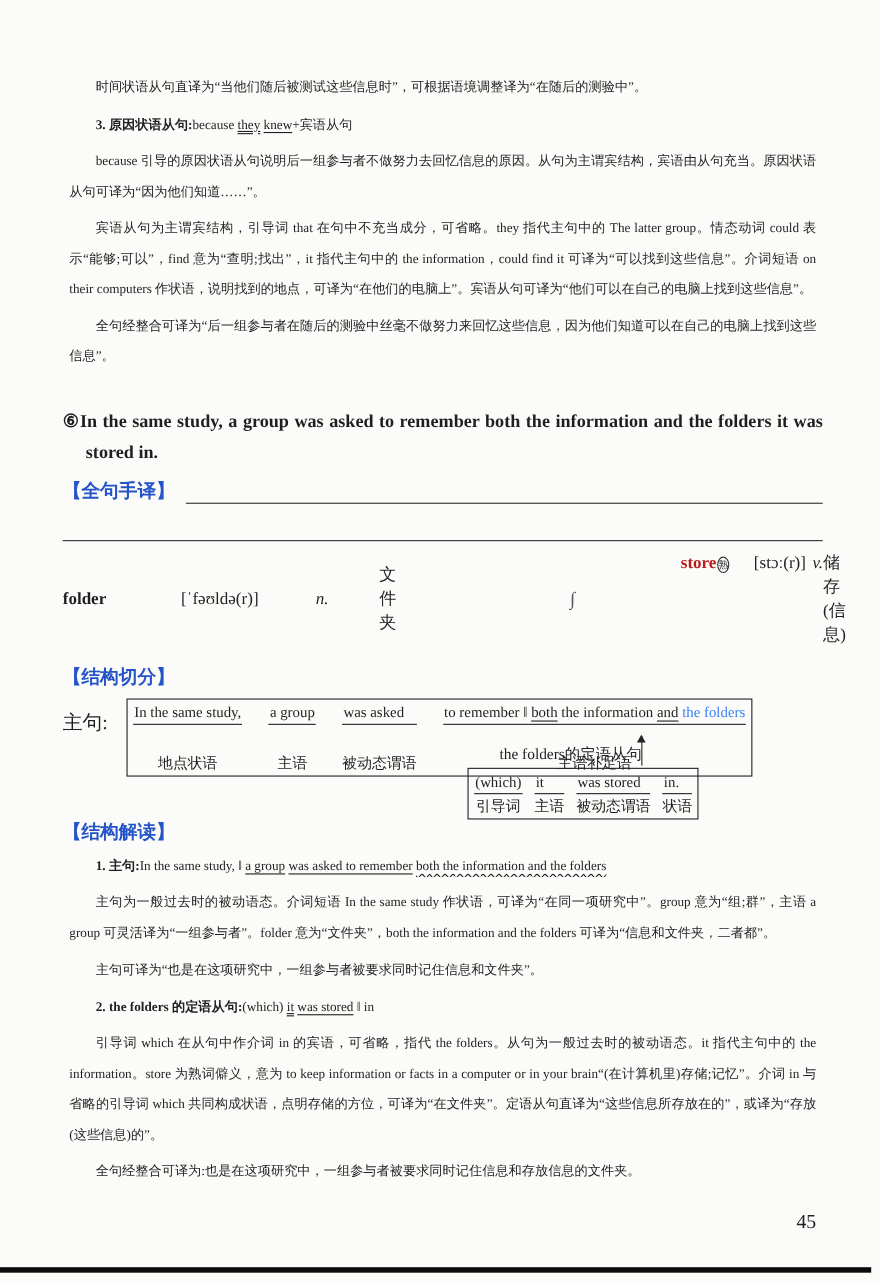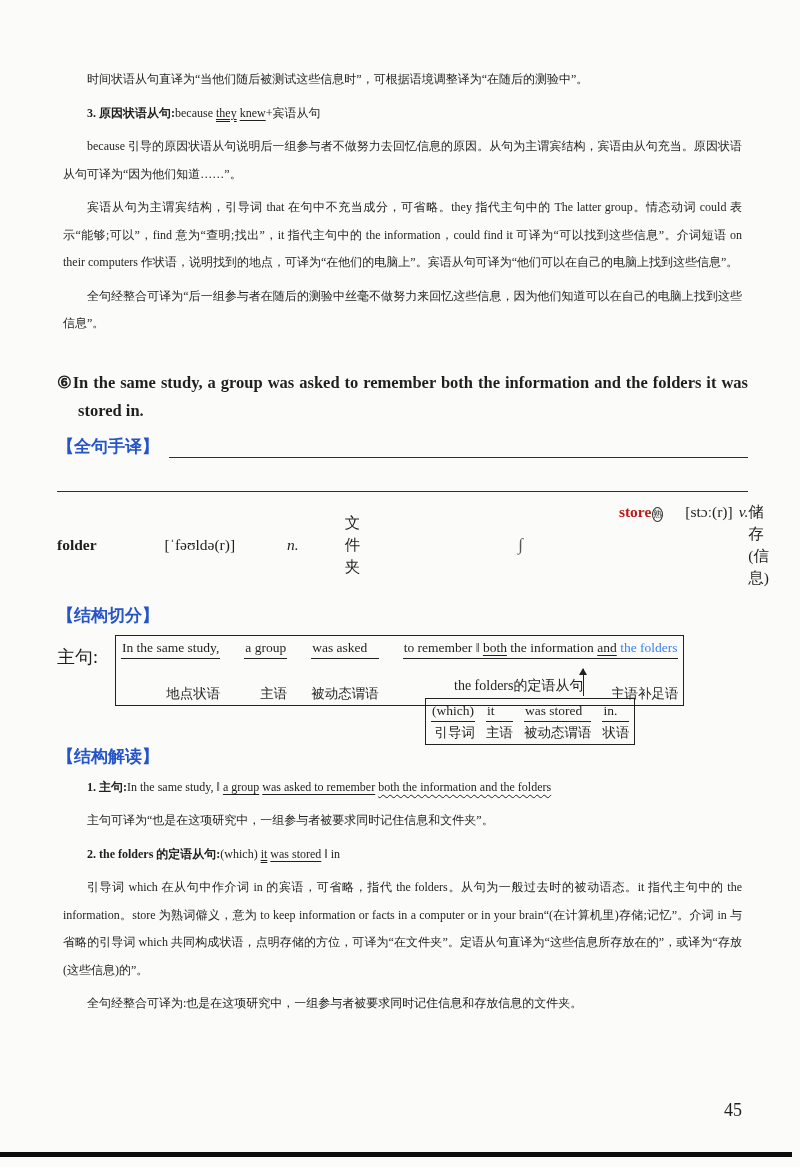--- a/index.html
+++ b/index.html
@@ -32,21 +32,21 @@
   .v-badge{display:inline-block;font-size:9px;border:1px solid #333;border-radius:50%;
     width:13px;height:13px;line-height:13px;text-align:center;vertical-align:super;margin-left:1px;}
   .v-div{margin-left:112px;color:#555;font-size:17px;}
   .v-store{margin-left:50px;display:inline-flex;align-items:baseline;}
   
   .struct-area{position:relative;height:104px;margin-top:8px;}
   .main-clause-label{position:absolute;left:0;top:10px;font-size:18px;}
   .sbox{border:1.5px solid #222;padding:2px 5px 3px;display:grid;width:max-content;
     column-gap:11px;font-size:13.5px;line-height:17px;background:transparent;}
   .sbox .en-cell{border-bottom:1.1px solid #222;padding:1px 1px 2px;white-space:nowrap;}
-  .sbox .cn-cell{text-align:right;padding-top:2px;font-size:13.5px;white-space:nowrap;}
+  .sbox .cn-cell{text-align:center;padding-top:2px;font-size:13.5px;white-space:nowrap;}
   #main-box{position:absolute;left:58px;top:0;grid-template-columns:auto auto auto auto;gap:24px;}
   #sub-box{position:absolute;left:368px;top:63px;grid-template-columns:auto auto auto auto;}
   .clause-note{position:absolute;left:397px;top:42px;font-size:14px;white-space:nowrap;}
   .up-arrow{position:absolute;left:526px;top:34px;height:27px;width:0;border-left:1.6px solid #222;}
   .up-arrow::before{content:"";position:absolute;top:-1px;left:-4.8px;
     border-left:4px solid transparent;border-right:4px solid transparent;border-bottom:7px solid #222;}
   .blue-en{color:#3b82f6;}
   .page-num{position:absolute;left:724px;top:1100px;font-size:18px;}
   .bottom-bar{position:absolute;left:0;top:1152px;width:792px;height:5px;background:#0c0c0c;}
   .mt6{margin-top:6px;}
@@ -132,20 +132,21 @@
 
   <div class="mt6">
     <span class="blue-label">【结构解读】</span>
   </div>
 
   <p class="para indent mt6"><span class="bold">1. 主句:</span><span>In the same study, ‖</span>
     <span class="u">a group</span>
     <span class="u">was asked to remember</span>
     <span class="wavy">both the information and the folders</span></p>
 
+  <p class="para indent">主句为一般过去时的被动语态。介词短语 In the same study 作状语，可译为“在同一项研究中”。group 意为“组;群”，主语 a group 可灵活译为“一组参与者”。folder 意为“文件夹”，both the information and the folders 可译为“信息和文件夹，二者都”。</p>
   <p class="para indent">主句可译为“也是在这项研究中，一组参与者被要求同时记住信息和文件夹”。</p>
 
   <p class="para indent"><span class="bold">2. the folders 的定语从句:</span><span>(which)</span>
     <span class="du">it</span>
     <span class="u">was stored</span>
     <span>‖ in</span></p>
 
   <p class="para indent">引导词 which 在从句中作介词 in 的宾语，可省略，指代 the folders。从句为一般过去时的被动语态。it 指代主句中的 the information。store 为熟词僻义，意为 to keep information or facts in a computer or in your brain“(在计算机里)存储;记忆”。介词 in 与省略的引导词 which 共同构成状语，点明存储的方位，可译为“在文件夹”。定语从句直译为“这些信息所存放在的”，或译为“存放(这些信息)的”。</p>
   <p class="para indent">全句经整合可译为:也是在这项研究中，一组参与者被要求同时记住信息和存放信息的文件夹。</p>
 

